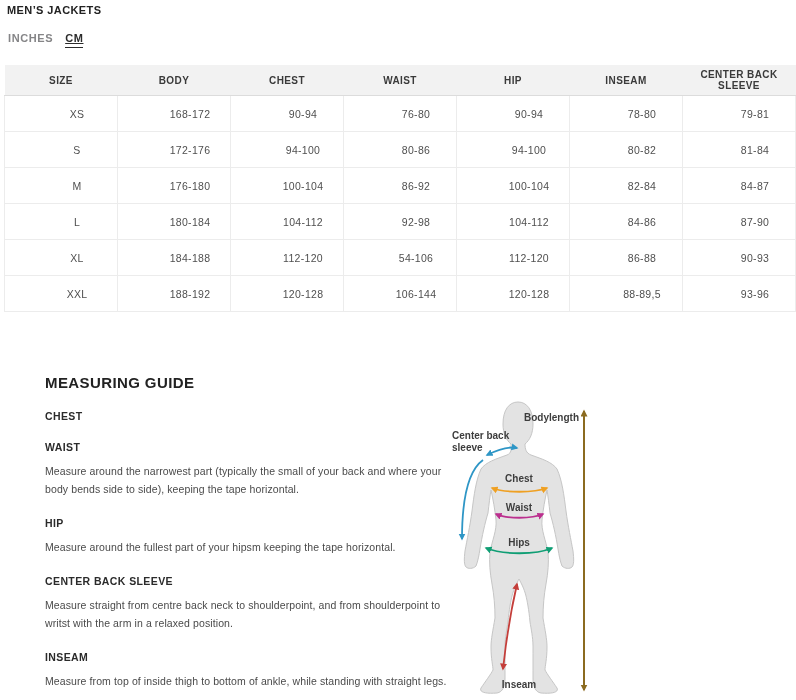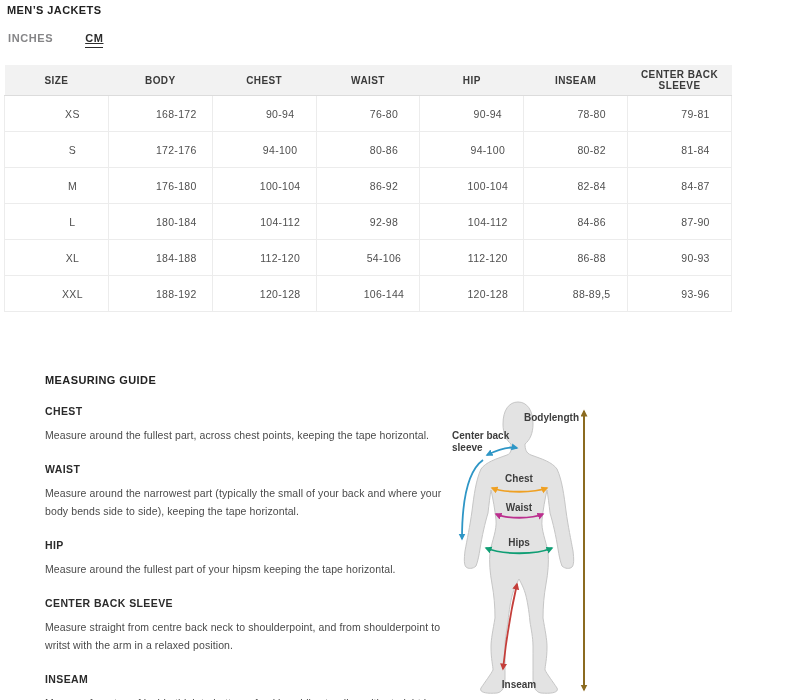--- a/index.html
+++ b/index.html
@@ -4,44 +4,44 @@
 <style>
   html,body{margin:0;padding:0;background:#fff;}
   body{
     width:796px;height:700px;position:relative;overflow:hidden;
     font-family:"Liberation Sans", sans-serif;color:#2b2b2b;
   }
   .page-title{
     position:absolute;left:7px;top:4px;margin:0;
     font-size:11px;font-weight:bold;letter-spacing:.4px;color:#222;
   }
-  .units{position:absolute;left:8px;top:32px;display:flex;gap:32px;}
+  .units{position:absolute;left:8px;top:32px;display:flex;gap:12px;}
   .unit-btn{
     font-size:11px;font-weight:bold;letter-spacing:.6px;color:#858587;
     cursor:pointer;padding-bottom:3px;border-bottom:1.5px solid transparent;
   }
   .unit-btn.selected{color:#2b2b2b;border-bottom-color:#2b2b2b;text-decoration:underline;}
 
   table.size-table{
-    position:absolute;left:4px;top:65px;width:728px;
+    position:absolute;left:4px;top:65px;width:792px;
     border-collapse:collapse;table-layout:fixed;
   }
   table.size-table thead th{
     background:#f2f2f2;height:28px;
     font-size:10px;font-weight:bold;color:#3a3a3a;letter-spacing:.4px;
     border:none;border-bottom:1px solid #dcdcdc;text-align:center;
   }
   table.size-table tbody td{
     height:33px;text-align:center;vertical-align:middle;
     font-size:10.5px;color:#4f4f4f;letter-spacing:.3px;
     border:1px solid #ececec;background:#fff;padding-left:33px;
   }
 
   .guide{position:absolute;left:45px;top:374px;width:404px;}
-  .guide-title{margin:0;font-size:11px;font-weight:bold;letter-spacing:.4px;color:#222;}
+  .guide-title{margin:0;font-size:15px;font-weight:bold;letter-spacing:.4px;color:#222;}
   .guide h3{
     margin:19px 0 9px 0;font-size:10.5px;font-weight:bold;
     letter-spacing:.4px;color:#2b2b2b;
   }
   .guide p{
     margin:0;font-size:10.5px;line-height:18px;color:#4a4a4a;letter-spacing:.1px;
   }
 
   .figure-wrap{position:absolute;left:445px;top:398px;width:160px;height:300px;}
   .fig-label{font-family:"Liberation Sans",sans-serif;font-size:10px;font-weight:bold;fill:#3d3d3d;}
@@ -123,21 +123,20 @@
         <td>88-89,5</td>
         <td>93-96</td>
       </tr>
     </tbody>
 </table>
 
 <section class="guide">
   <h2 class="guide-title">MEASURING GUIDE</h2>
   <div id="guide-items">
       <h3>CHEST</h3>
-      <p>Measure around the fullest part, across chest points, keeping the tape horizontal.</p>
       <h3>WAIST</h3>
       <p>Measure around the narrowest part (typically the small of your back and where your body bends side to side), keeping the tape horizontal.</p>
       <h3>HIP</h3>
       <p>Measure around the fullest part of your hipsm keeping the tape horizontal.</p>
       <h3>CENTER BACK SLEEVE</h3>
       <p>Measure straight from centre back neck to shoulderpoint, and from shoulderpoint to writst with the arm in a relaxed position.</p>
       <h3>INSEAM</h3>
       <p>Measure from top of inside thigh to bottom of ankle, while standing with straight legs.</p>
     </div>
 </section>

